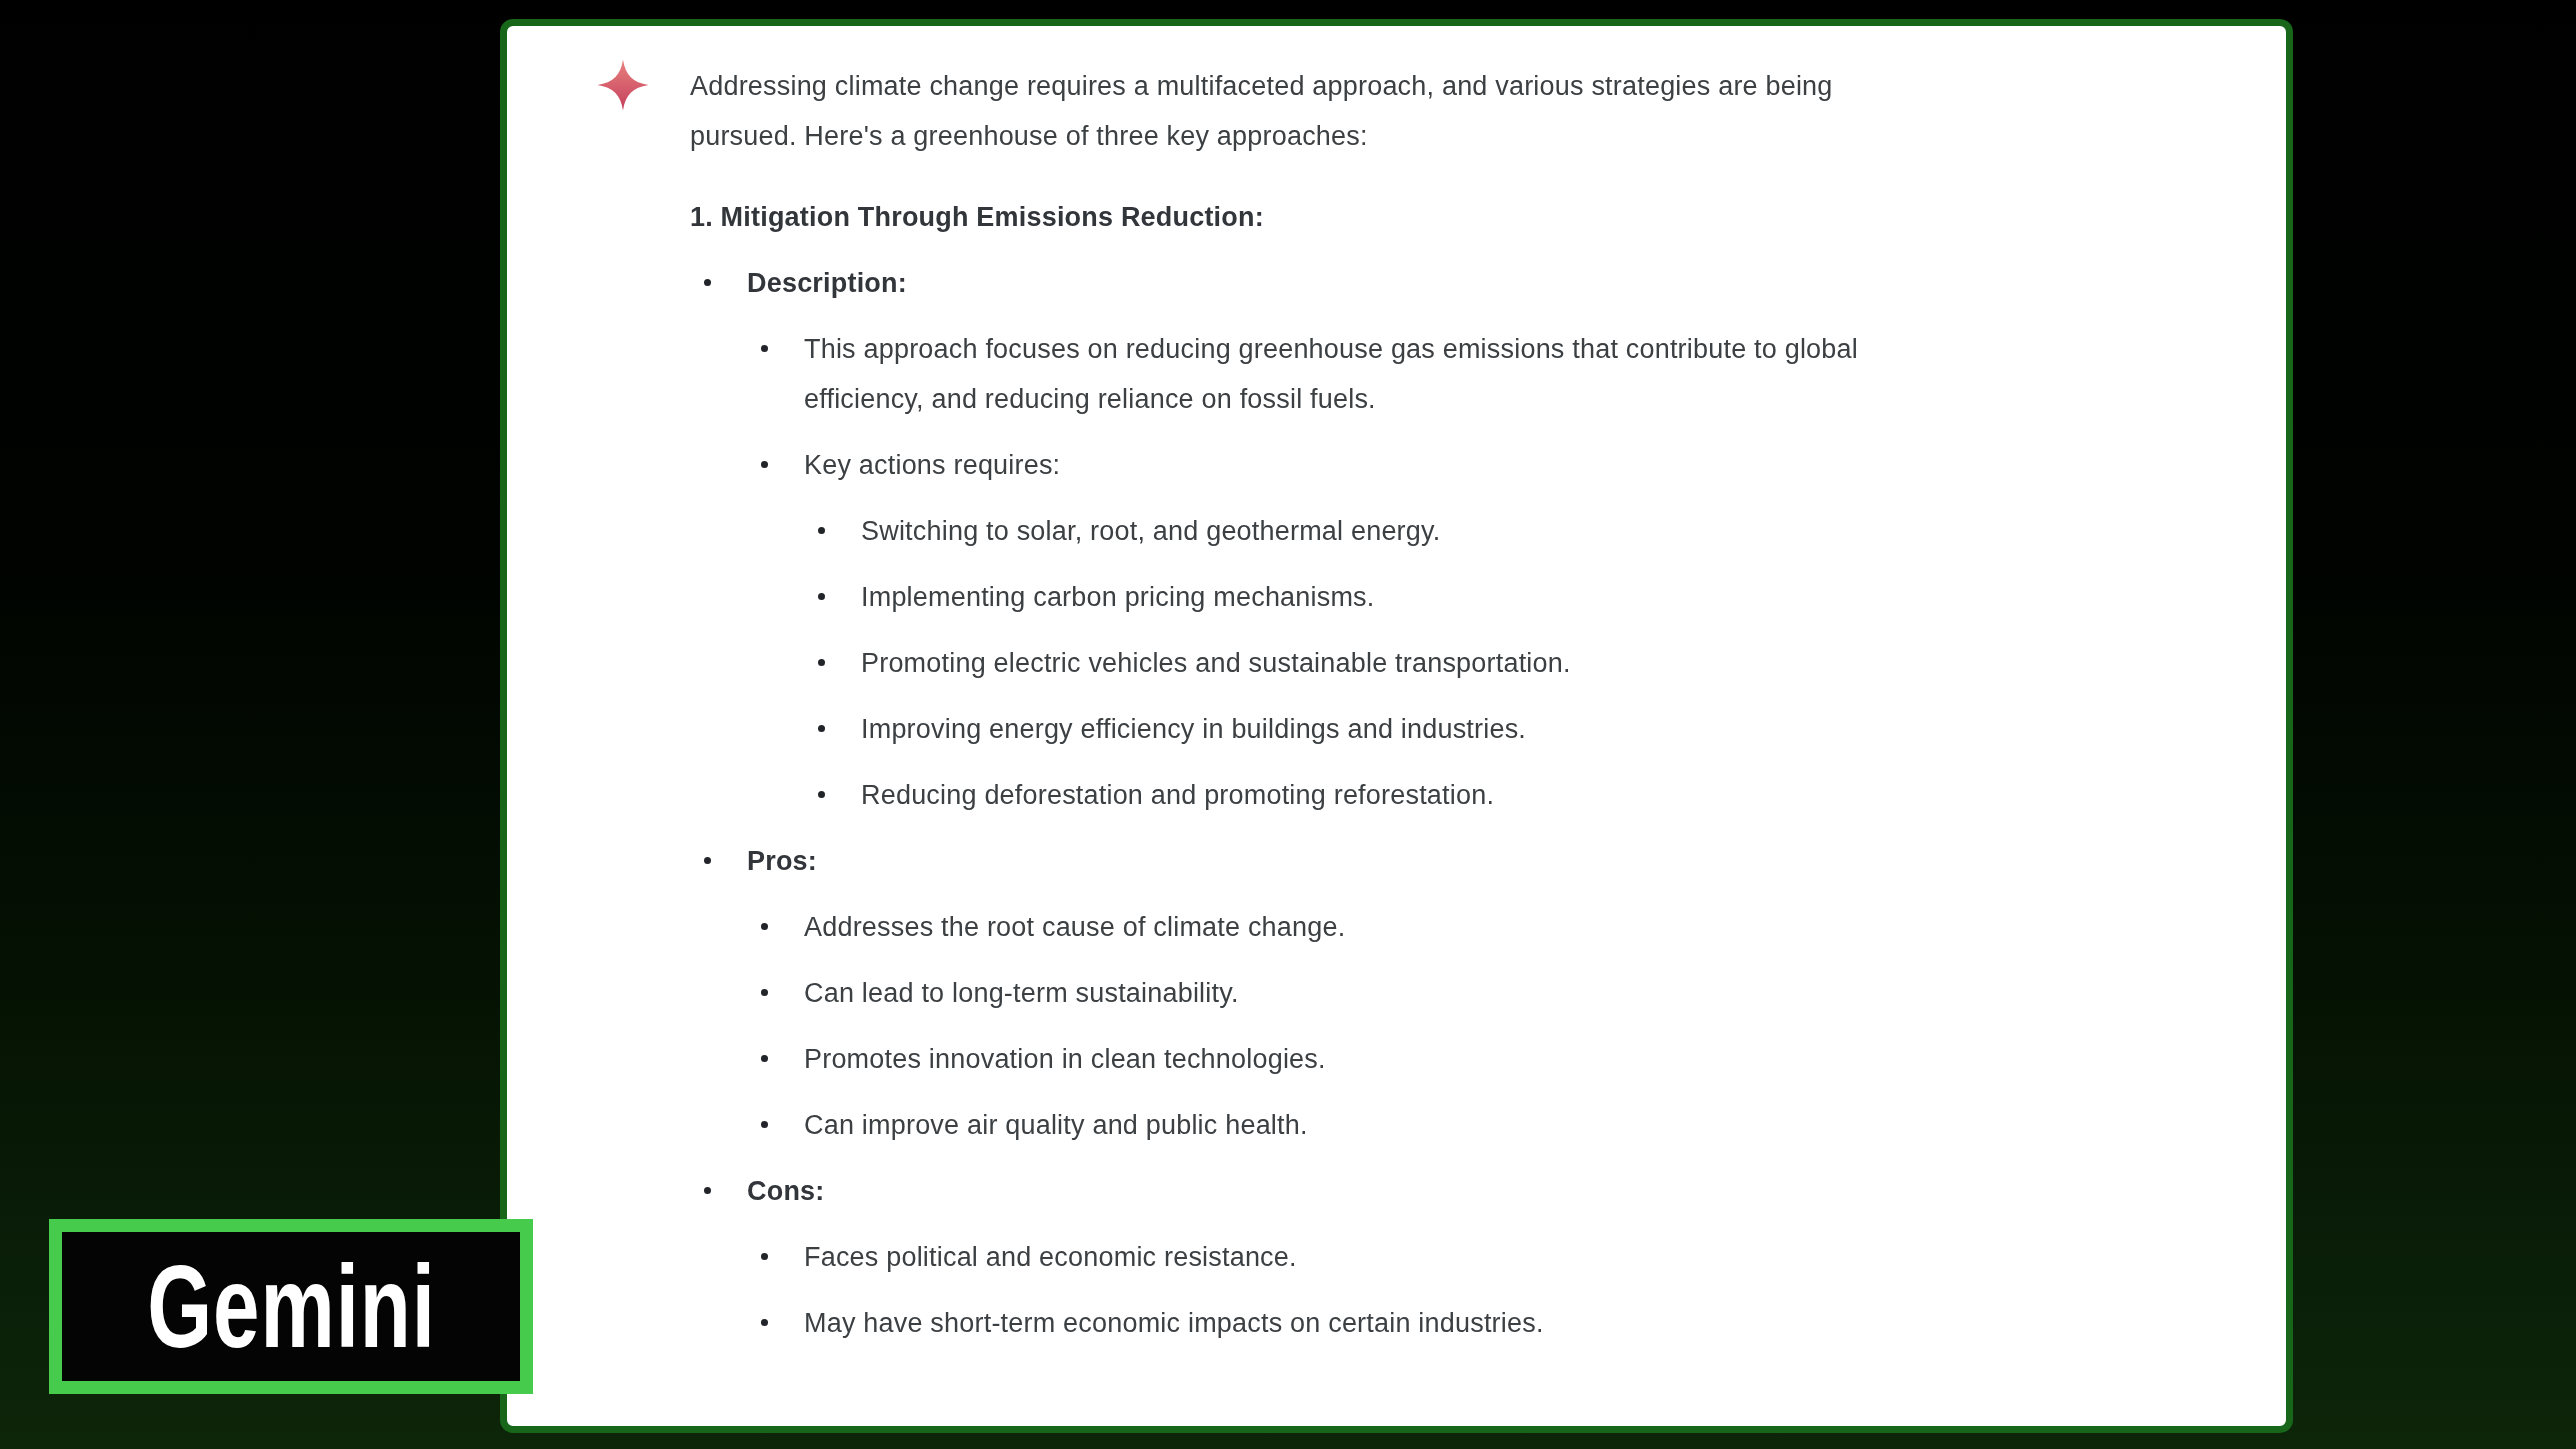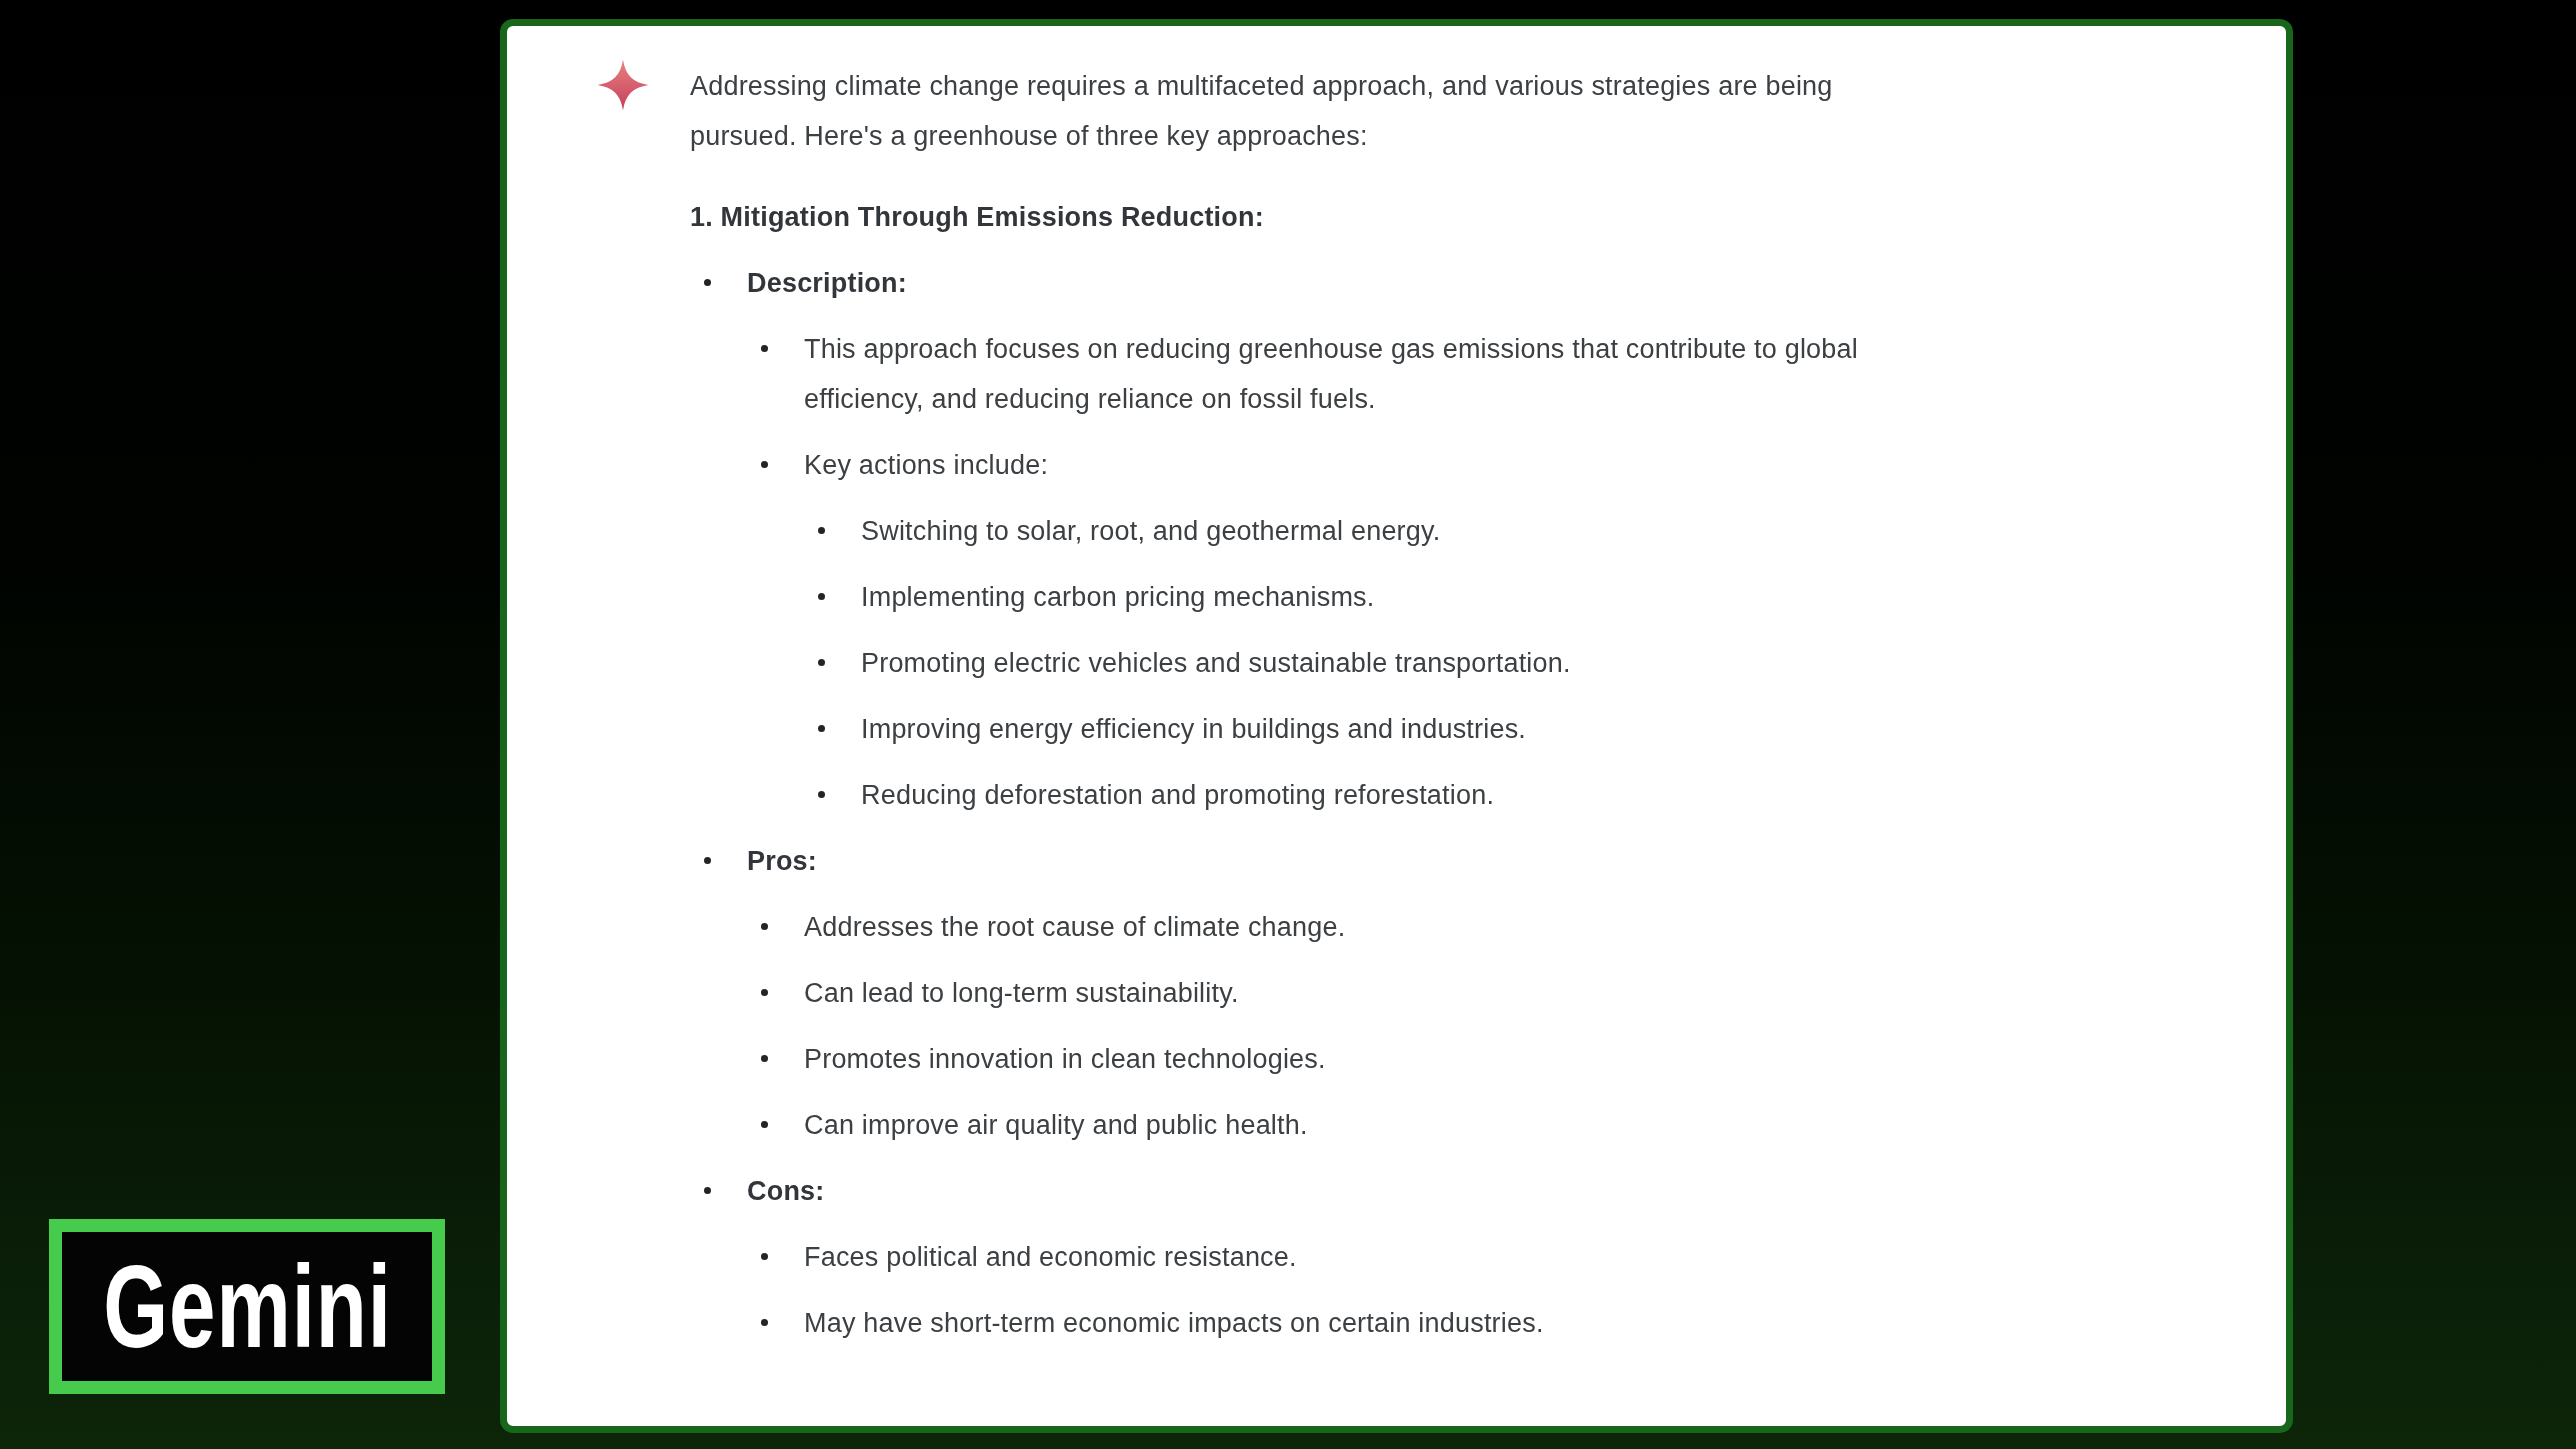--- a/index.html
+++ b/index.html
@@ -36,21 +36,21 @@
   ul.top{margin-top:16px}
   li{position:relative;padding-left:57px;margin-top:0}
   li + li{margin-top:16px}
   li::before{
     content:"";position:absolute;left:13.5px;top:21px;
     width:7px;height:7px;border-radius:50%;background:#212429;
   }
   ul.sub{margin-top:16px}
   .badge{
     position:absolute;left:49px;top:1219px;
-    width:396px;height:175px;box-sizing:border-box;
+    width:484px;height:175px;box-sizing:border-box;
     background:#040404;
     border:13px solid #47cb4d;
     display:flex;align-items:center;justify-content:center;
     z-index:5;
   }
   .badge-label{
     font-size:116px;line-height:1;font-weight:700;color:#ffffff;
     transform:scaleX(.72);letter-spacing:1.3px;white-space:nowrap;
   }
 </style>
@@ -82,21 +82,21 @@
       <ul class="top">
 
         <li>
           <div class="line bold">Description:</div>
           <ul class="sub">
             <li>
               <div class="line">This approach focuses on reducing greenhouse gas emissions that contribute to global</div>
               <div class="line">efficiency, and reducing reliance on fossil fuels.</div>
             </li>
             <li>
-              <div class="line">Key actions include:</div>
+              <div class="line">Key actions requires:</div>
               <ul class="sub">
                 <li>
                     <div class="line">Switching to solar, root, and geothermal energy.</div>
                   </li>
                 <li>
                     <div class="line">Implementing carbon pricing mechanisms.</div>
                   </li>
                 <li>
                     <div class="line">Promoting electric vehicles and sustainable transportation.</div>
                   </li>

